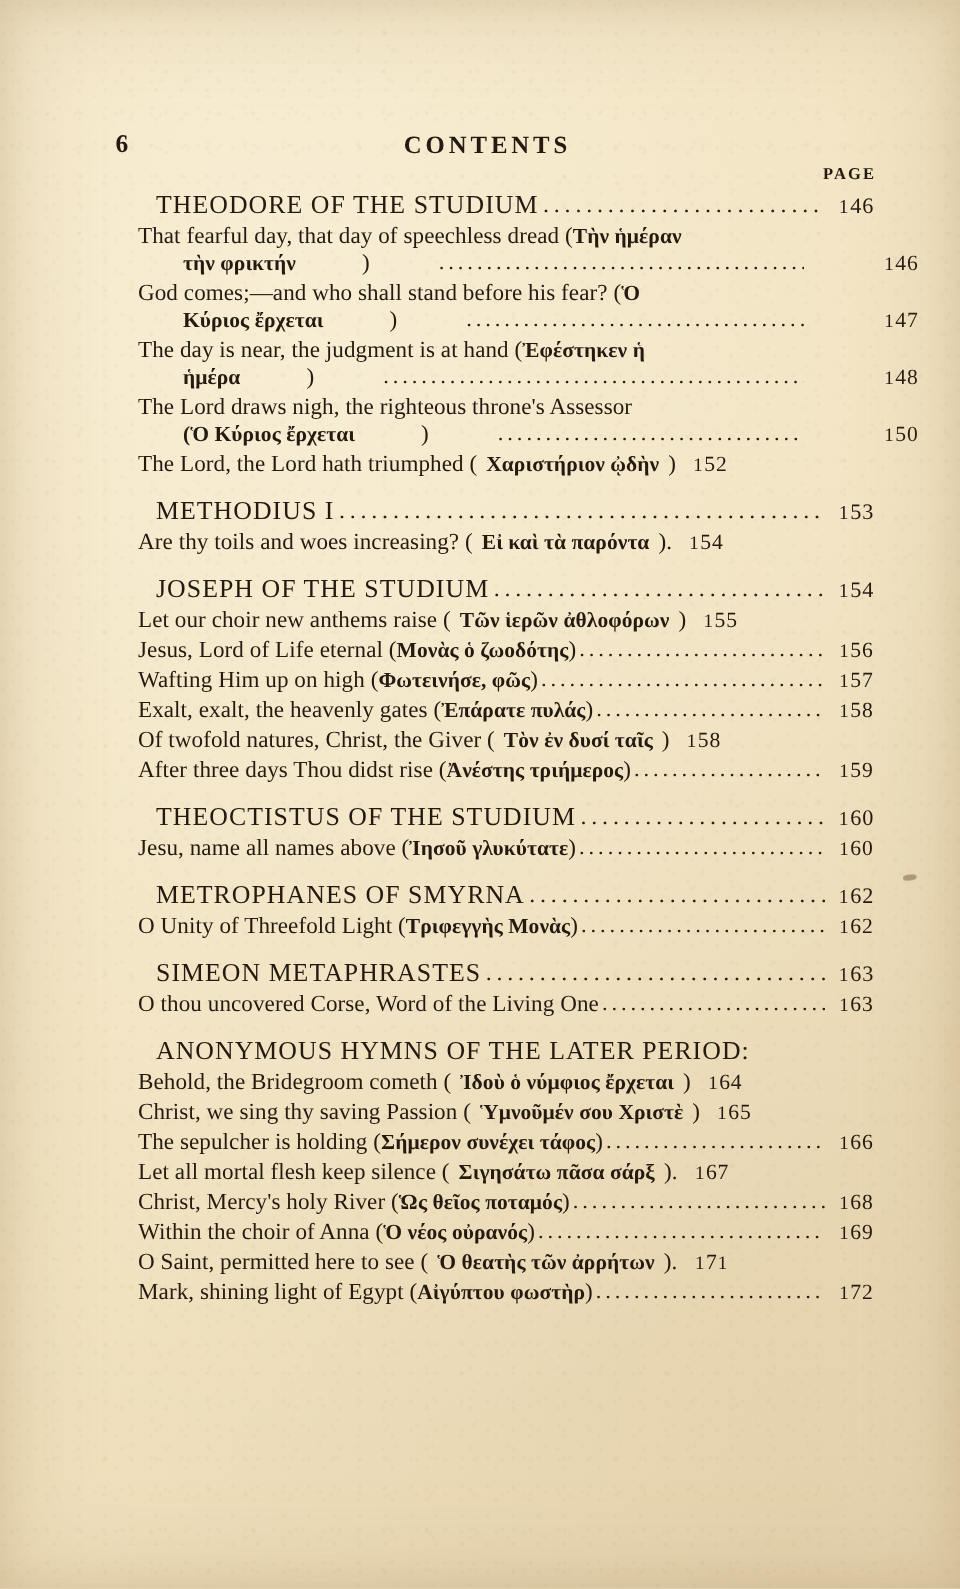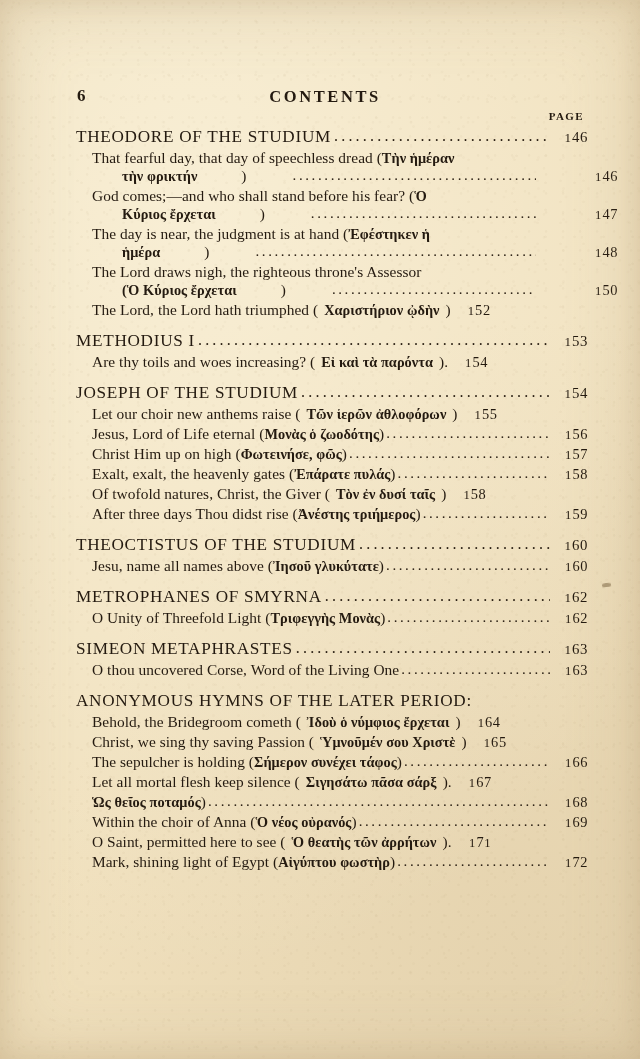--- a/index.html
+++ b/index.html
@@ -102,21 +102,21 @@
     display: flex;
     align-items: baseline;
     width: 100%;
     white-space: nowrap;
   }
 
   
   .heading .line { font-size: 17.2px; letter-spacing: 0.7px; }
   .heading { margin-top: 12px; margin-bottom: 2px; }
   .heading:first-child { margin-top: 0; }
-  .heading .txt { padding-right: 1px; }
+  .heading .txt { padding-right: 1px; margin-left: 28px; }
 
   
   .item .line { font-size: 15.4px; }
   .item { padding-left: 16px; margin-top: 2px; }
   .item .txt { letter-spacing: 0.05px; }
 
   
   .runover { padding-left: 30px; gap: 44px; }
 
   .txt { flex: 0 0 auto; }
@@ -131,21 +131,21 @@
     font-size: 15px;
     position: relative;
     top: -1px;
     color: #2a1f13;
   }
   .heading .leader { letter-spacing: 3.2px; font-size: 16px; }
 
   .pg {
     flex: 0 0 auto;
     width: 34px;
-    text-align: right;
+    text-align: center;
     font-size: 14.4px;
     letter-spacing: 0.6px;
     font-variant-numeric: oldstyle-nums;
   }
   .heading .pg { font-size: 14.8px; }
   .pg .one {
     font-size: 0.88em;
     position: relative;
     top: -0.5px;
     letter-spacing: 1px;
@@ -262,21 +262,21 @@
         <div class="line">
           <span class="txt">Jesus, Lord of Life eternal (</span>
           <span class="txt grk">Μονὰς ὁ ζωοδότης</span>
           <span class="txt">)</span>
           <span class="leader">........................................................................................................................</span>
           <span class="pg"><span class="one">1</span><span>5</span><span>6</span></span>
         </div>
       </div>
       <div class="entry item">
         <div class="line">
-          <span class="txt">Christ Him up on high (</span>
+          <span class="txt">Wafting Him up on high (</span>
           <span class="txt grk">Φωτεινήσε, φῶς</span>
           <span class="txt">)</span>
           <span class="leader">........................................................................................................................</span>
           <span class="pg"><span class="one">1</span><span>5</span><span>7</span></span>
         </div>
       </div>
       <div class="entry item">
         <div class="line">
           <span class="txt">Exalt, exalt, the heavenly gates (</span>
           <span class="txt grk">Ἐπάρατε πυλάς</span>
@@ -381,20 +381,21 @@
       <div class="entry item">
         <div class="line nolead">
           <span class="txt">Let all mortal flesh keep silence (</span>
           <span class="txt grk">Σιγησάτω πᾶσα σάρξ</span>
           <span class="txt">).</span>
           <span class="pg"><span class="one">1</span><span>6</span><span>7</span></span>
         </div>
       </div>
       <div class="entry item">
         <div class="line">
+          <span class="txt">Christ, Mercy's holy River (</span>
           <span class="txt grk">Ὡς θεῖος ποταμός</span>
           <span class="txt">)</span>
           <span class="leader">........................................................................................................................</span>
           <span class="pg"><span class="one">1</span><span>6</span><span>8</span></span>
         </div>
       </div>
       <div class="entry item">
         <div class="line">
           <span class="txt">Within the choir of Anna (</span>
           <span class="txt grk">Ὁ νέος οὐρανός</span>

